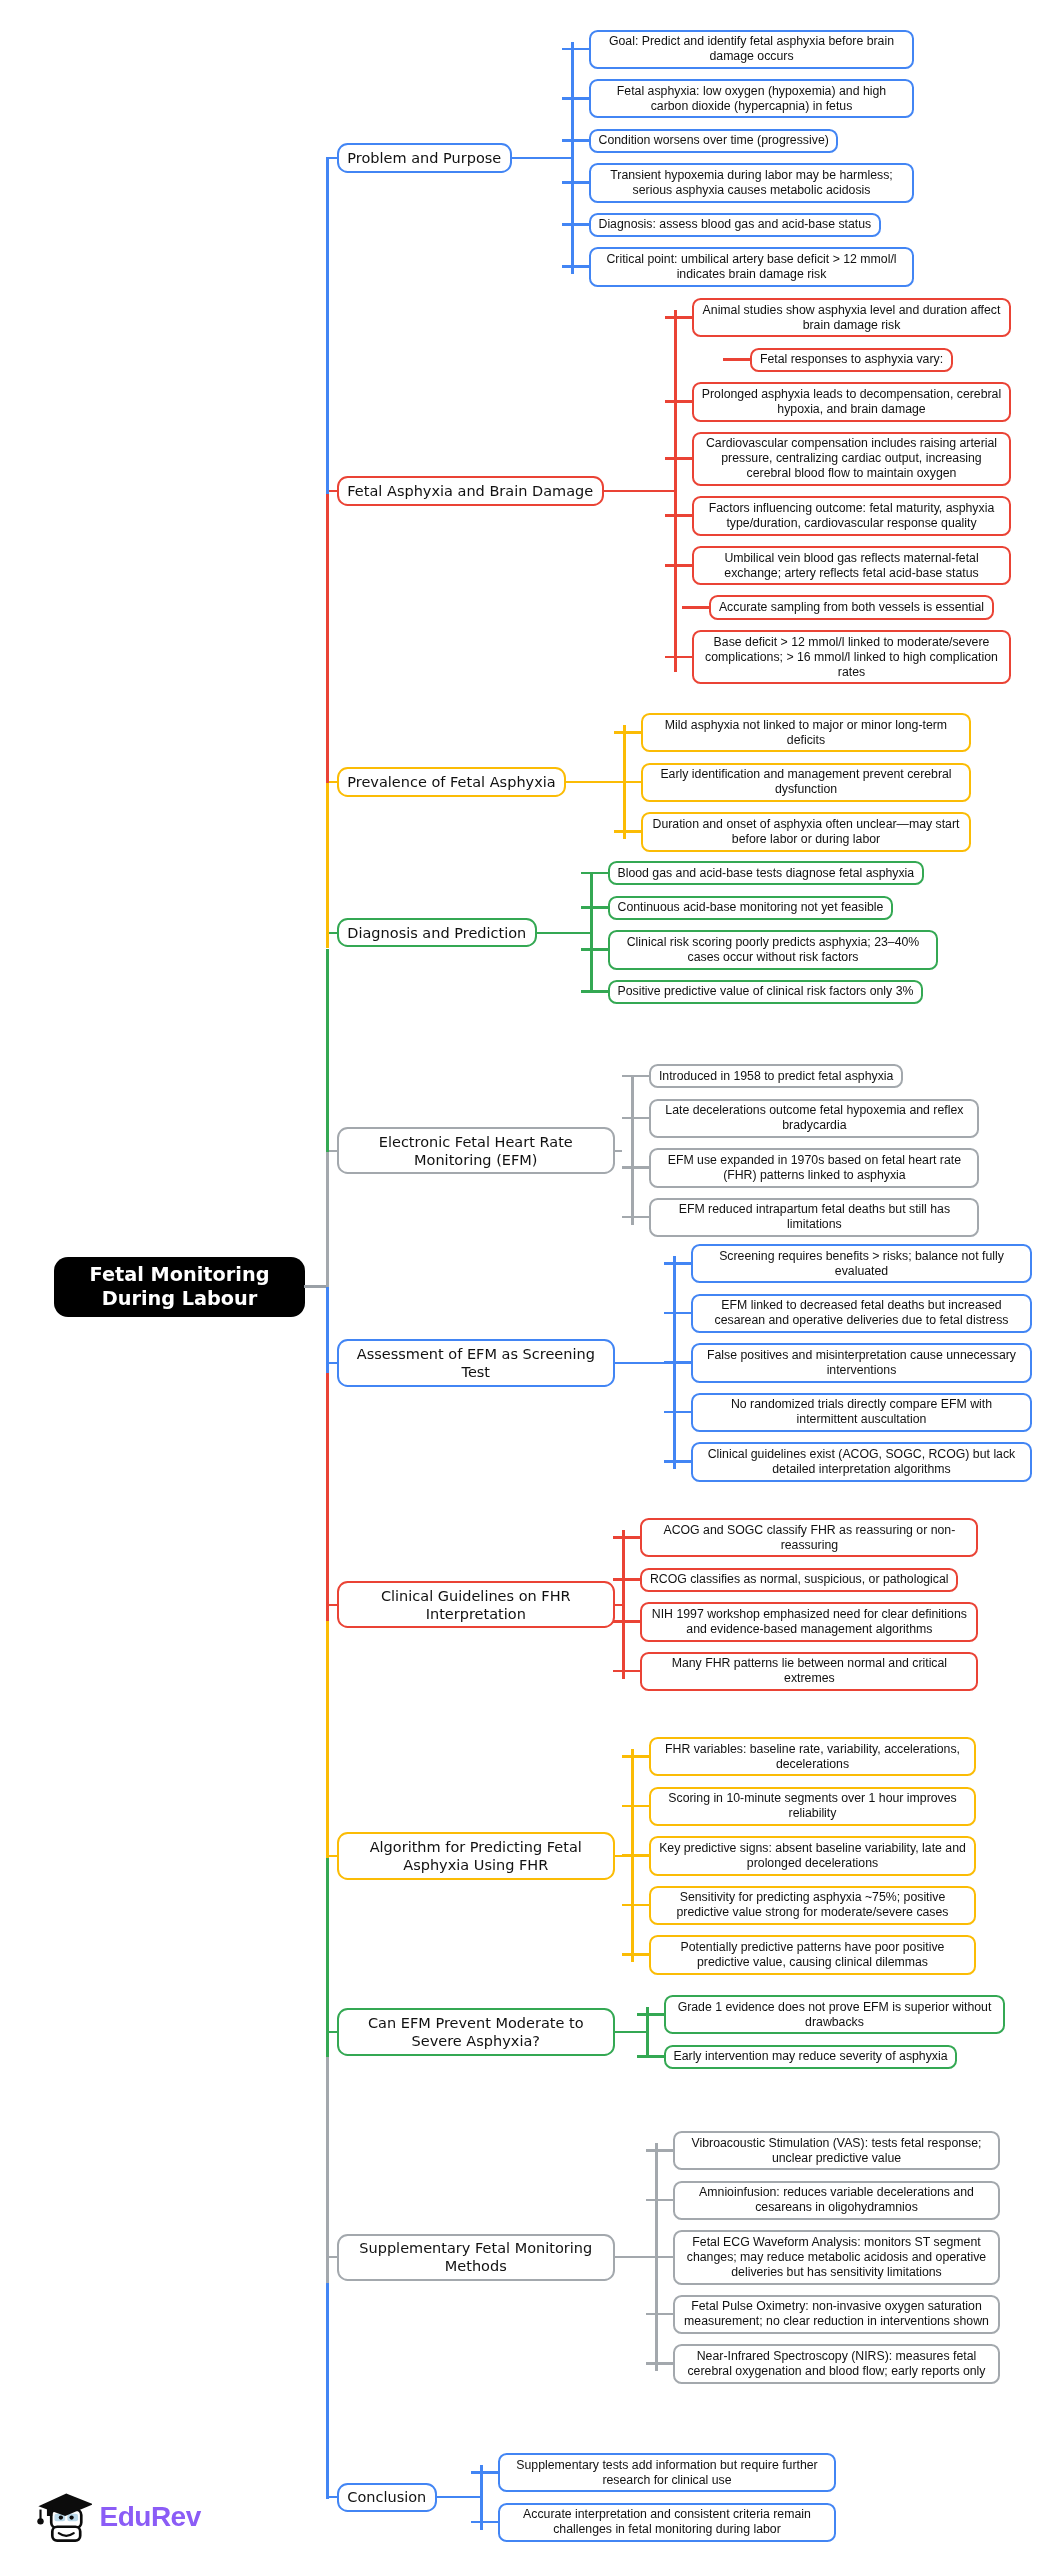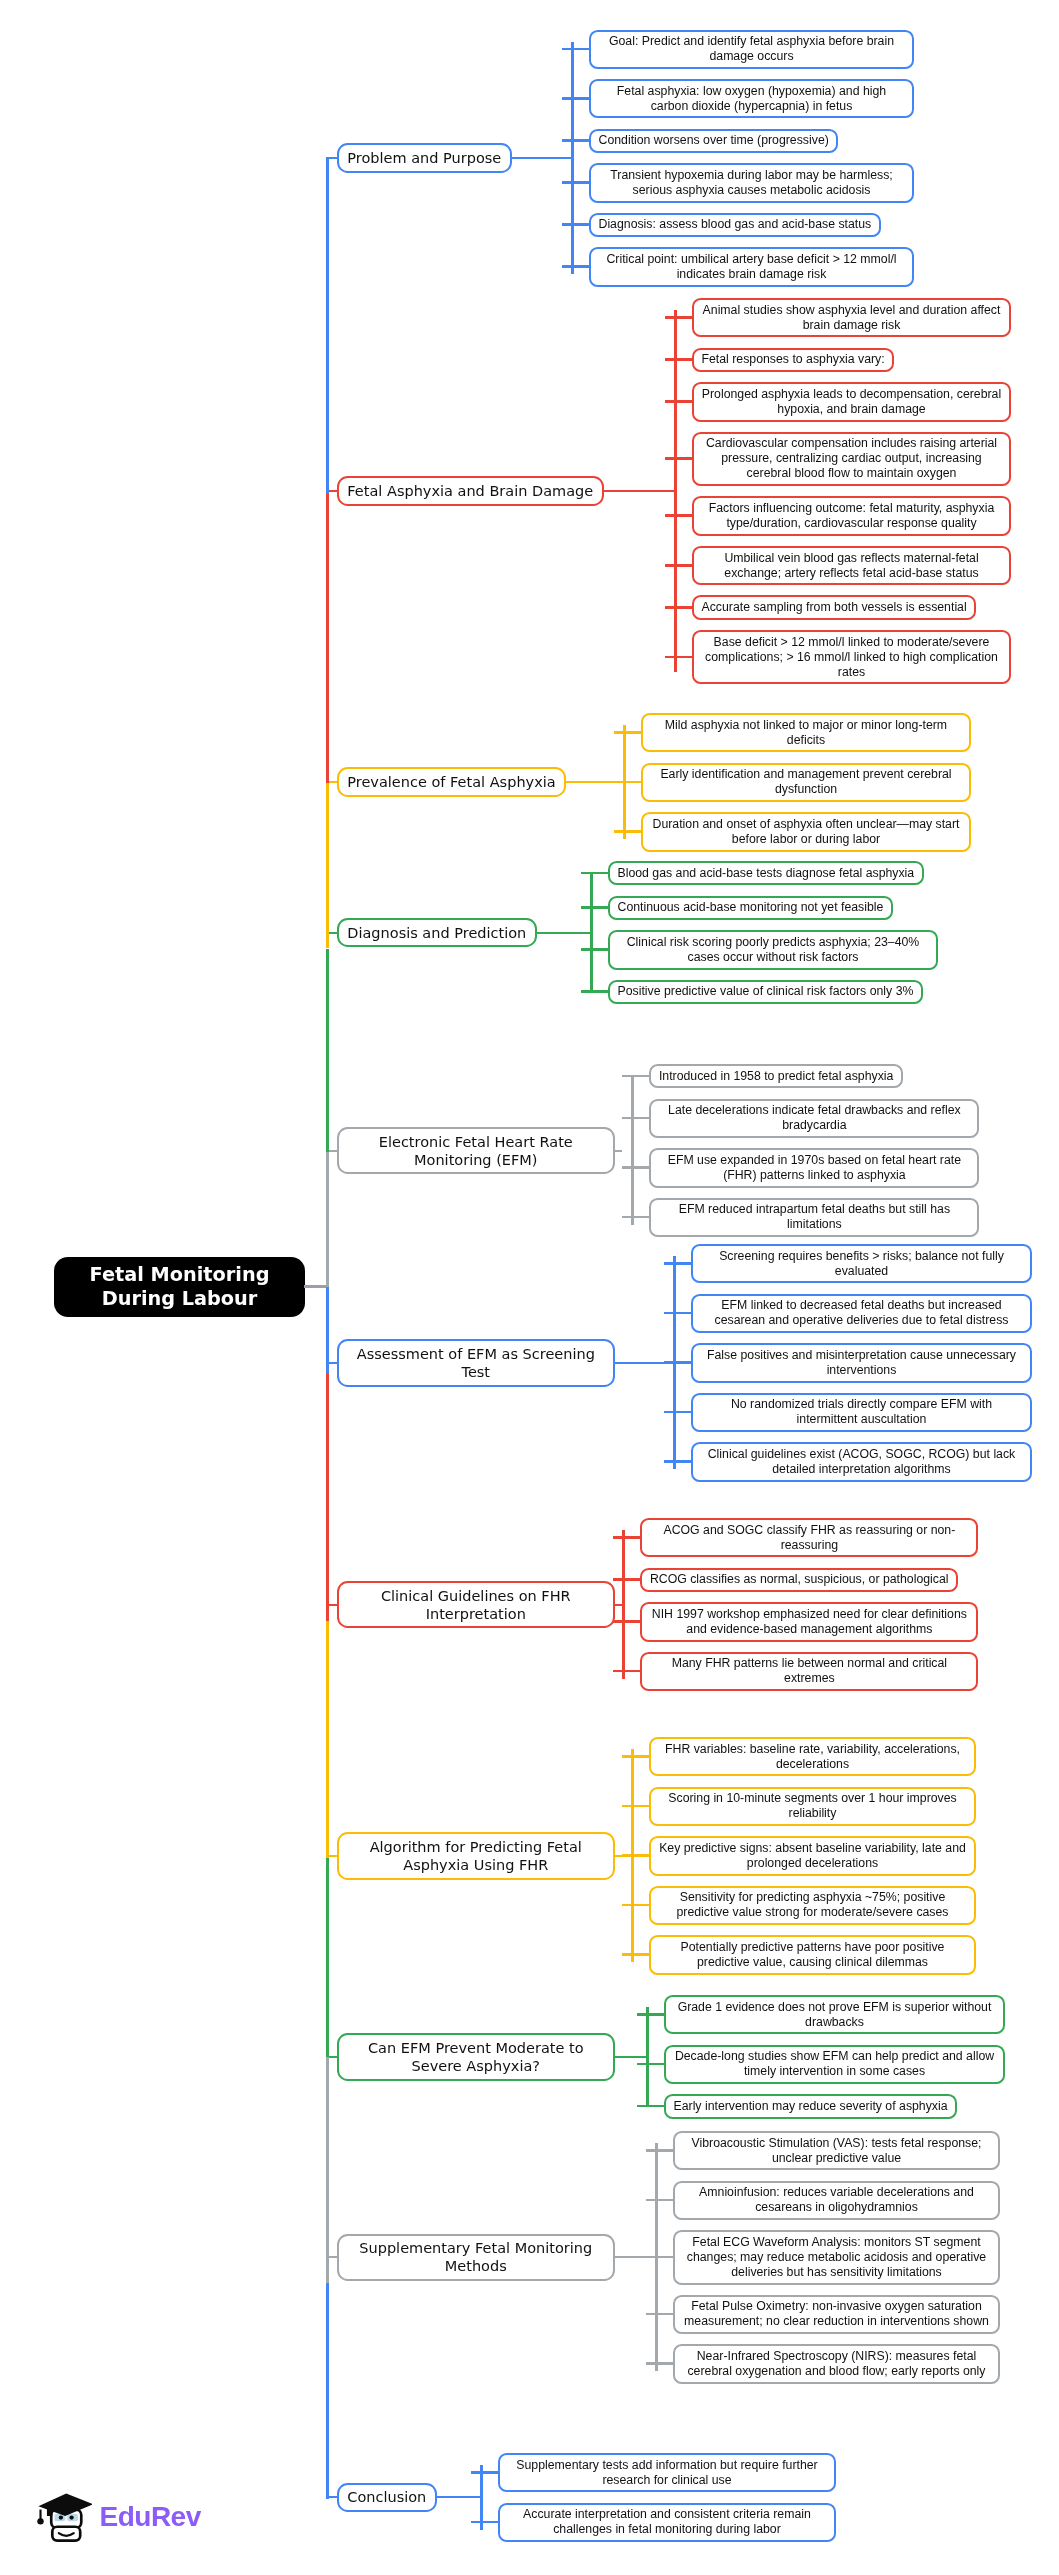--- a/index.html
+++ b/index.html
@@ -67,21 +67,21 @@
         <div class="leaf" style="--w: 306px;">Condition worsens over time (progressive)</div>
         <div class="leaf" style="--w: 306px;">Transient hypoxemia during labor may be harmless; serious asphyxia causes metabolic acidosis</div>
         <div class="leaf" style="--w: 306px;">Diagnosis: assess blood gas and acid-base status</div>
         <div class="leaf" style="--w: 306px;">Critical point: umbilical artery base deficit &gt; 12 mmol/l indicates brain damage risk</div>
       </div>
   </div>
     <div class="section" style="--c: #EA4335; top: 298px; width: 685px;">
     <div class="elbow-stub"></div>
     <div class="branch-label">Fetal Asphyxia and Brain Damage</div>
     <div class="link-line"></div>
-    <div class="leaves" style="margin-left: 0px;">
+    <div class="leaves" style="margin-left: 0px; align-items: center;">
         <div class="leaf" style="--w: 300px;">Animal studies show asphyxia level and duration affect brain damage risk</div>
         <div class="leaf" style="--w: 300px;">Fetal responses to asphyxia vary:</div>
         <div class="leaf" style="--w: 300px;">Prolonged asphyxia leads to decompensation, cerebral hypoxia, and brain damage</div>
         <div class="leaf" style="--w: 300px;">Cardiovascular compensation includes raising arterial pressure, centralizing cardiac output, increasing cerebral blood flow to maintain oxygen</div>
         <div class="leaf" style="--w: 300px;">Factors influencing outcome: fetal maturity, asphyxia type/duration, cardiovascular response quality</div>
         <div class="leaf" style="--w: 300px;">Umbilical vein blood gas reflects maternal-fetal exchange; artery reflects fetal acid-base status</div>
         <div class="leaf" style="--w: 300px;">Accurate sampling from both vessels is essential</div>
         <div class="leaf" style="--w: 300px;">Base deficit &gt; 12 mmol/l linked to moderate/severe complications; &gt; 16 mmol/l linked to high complication rates</div>
       </div>
   </div>
@@ -105,21 +105,21 @@
         <div class="leaf" style="--w: 311px;">Clinical risk scoring poorly predicts asphyxia; 23–40% cases occur without risk factors</div>
         <div class="leaf" style="--w: 311px;">Positive predictive value of clinical risk factors only 3%</div>
       </div>
   </div>
     <div class="section" style="--c: #A3A8AD; top: 1064px; width: 626px;">
     <div class="elbow-stub"></div>
     <div class="branch-label">Electronic Fetal Heart Rate Monitoring (EFM)</div>
     <div class="link-line"></div>
     <div class="leaves" style="margin-left: 9px;">
         <div class="leaf" style="--w: 311px;">Introduced in 1958 to predict fetal asphyxia</div>
-        <div class="leaf" style="--w: 311px;">Late decelerations indicate fetal drawbacks and reflex bradycardia</div>
+        <div class="leaf" style="--w: 311px;">Late decelerations outcome fetal hypoxemia and reflex bradycardia</div>
         <div class="leaf" style="--w: 311px;">EFM use expanded in 1970s based on fetal heart rate (FHR) patterns linked to asphyxia</div>
         <div class="leaf" style="--w: 311px;">EFM reduced intrapartum fetal deaths but still has limitations</div>
       </div>
   </div>
     <div class="section" style="--c: #4285F4; top: 1244px; width: 706px;">
     <div class="elbow-stub"></div>
     <div class="branch-label">Assessment of EFM as Screening Test</div>
     <div class="link-line"></div>
     <div class="leaves" style="margin-left: 0px;">
         <div class="leaf" style="--w: 322px;">Screening requires benefits &gt; risks; balance not fully evaluated</div>
@@ -151,21 +151,20 @@
         <div class="leaf" style="--w: 308px;">Sensitivity for predicting asphyxia ~75%; positive predictive value strong for moderate/severe cases</div>
         <div class="leaf" style="--w: 308px;">Potentially predictive patterns have poor positive predictive value, causing clinical dilemmas</div>
       </div>
   </div>
     <div class="section" style="--c: #34A853; top: 1995px; width: 679px;">
     <div class="elbow-stub"></div>
     <div class="branch-label">Can EFM Prevent Moderate to Severe Asphyxia?</div>
     <div class="link-line"></div>
     <div class="leaves" style="margin-left: 0px;">
         <div class="leaf" style="--w: 322px;">Grade 1 evidence does not prove EFM is superior without drawbacks</div>
-        <div class="leaf" style="--w: 322px;">Decade-long studies show EFM can help predict and allow timely intervention in some cases</div>
         <div class="leaf" style="--w: 322px;">Early intervention may reduce severity of asphyxia</div>
       </div>
   </div>
     <div class="section" style="--c: #A3A8AD; top: 2131px; width: 674px;">
     <div class="elbow-stub"></div>
     <div class="branch-label">Supplementary Fetal Monitoring Methods</div>
     <div class="link-line"></div>
     <div class="leaves" style="margin-left: 0px;">
         <div class="leaf" style="--w: 308px;">Vibroacoustic Stimulation (VAS): tests fetal response; unclear predictive value</div>
         <div class="leaf" style="--w: 308px;">Amnioinfusion: reduces variable decelerations and cesareans in oligohydramnios</div>

